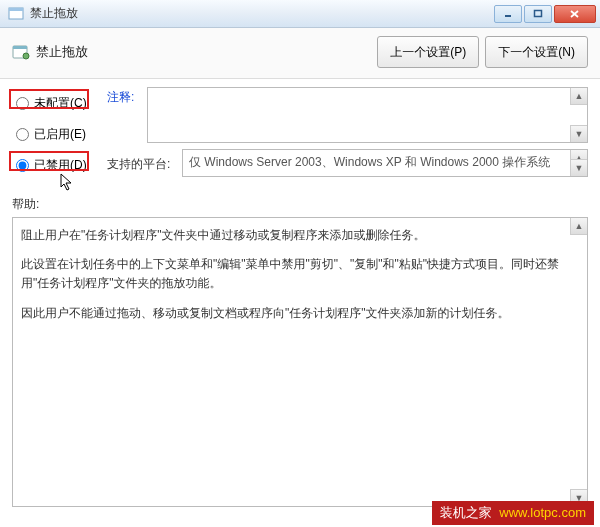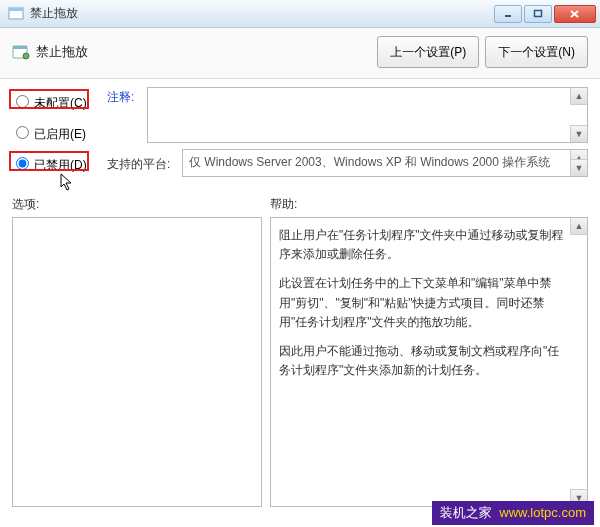--- a/index.html
+++ b/index.html
@@ -16,21 +16,21 @@
 
 .header-row { display: flex; align-items: center; padding: 8px 12px 10px 12px; border-bottom: 1px solid #ddd; background: #fafafa; }
 .header-icon { width: 18px; height: 18px; margin-right: 6px; }
 .header-title { flex: 1; font-size: 13px; color: #222; }
 .nav-btn { height: 32px; padding: 0 12px; margin-left: 6px; background: linear-gradient(to bottom, #fdfdfd, #e9e9e9); border: 1px solid #aaa; border-radius: 3px; cursor: pointer; font-size: 12px; }
 
 
 .body-area { padding: 8px 12px 0 12px; }
 .config-row { display: flex; align-items: flex-start; }
 .radio-col { width: 95px; padding-top: 6px; }
-.radio-item { display: flex; align-items: flex-start; margin-bottom: 10px; padding: 2px 4px; position: relative; }
+.radio-item { display: flex; align-items: center; margin-bottom: 10px; padding: 2px 4px; position: relative; }
 .radio-item input { margin-right: 5px; }
 .red-box { position: absolute; border: 2px solid #e02020; pointer-events: none; }
 .rb1 { left: -3px; top: -4px; width: 80px; height: 20px; }
 .rb2 { left: -3px; top: -4px; width: 80px; height: 20px; }
 .cursor-arrow { position: absolute; left: 48px; top: 18px; font-size: 14px; color: #000; }
 
 .right-col { flex: 1; }
 .comment-row { display: flex; align-items: flex-start; margin-bottom: 6px; }
 .comment-label { width: 40px; padding-top: 2px; color: #1d4ed8; }
 .comment-box { flex: 1; height: 56px; border: 1px solid #bbb; background: #fff; position: relative; }
@@ -46,21 +46,21 @@
 .lower { display: flex; gap: 8px; padding: 10px 12px 6px 12px; }
 .col-left { width: 250px; }
 .col-right { flex: 1; }
 .section-label { margin-bottom: 4px; color: #333; }
 .panel { border: 1px solid #bbb; background: #fff; height: 290px; padding: 8px 22px 8px 8px; overflow: hidden; position: relative; font-size: 12px; line-height: 1.6; color: #333; }
 .panel p { margin-bottom: 10px; }
 .panel .scroll-up { top: 0; }
 .panel .scroll-down { bottom: 0; }
 
 
-.watermark { position: absolute; right: 6px; bottom: 2px; background: #4c1d95; color: #fff; padding: 3px 8px; font-size: 13px; font-family: Arial, sans-serif; z-index: 100; }
+.watermark { position: absolute; right: 6px; bottom: 2px; background: #b91c1c; color: #fff; padding: 3px 8px; font-size: 13px; font-family: Arial, sans-serif; z-index: 100; }
 .watermark .cn { color: #fff; }
 .watermark .url { color: #ffd400; margin-left: 4px; }
 
 .footer-hint { position: absolute; right: 58px; bottom: 0; height: 6px; }
 
 svg { display: block; }
 </style>
 </head>
 <body>
 
@@ -142,24 +142,20 @@
           <span>仅 Windows Server 2003、Windows XP 和 Windows 2000 操作系统</span>
           <div class="scroll-up">▲</div>
           <div class="scroll-down">▼</div>
         </div>
       </div>
     </div>
   </div>
 </div>
 
 <div class="lower">
-  <div class="col-left">
-    <div class="section-label">选项:</div>
-    <div class="panel"></div>
-  </div>
   <div class="col-right">
     <div class="section-label">帮助:</div>
     <div class="panel">
       <p>阻止用户在"任务计划程序"文件夹中通过移动或复制程序来添加或删除任务。</p>
       <p>此设置在计划任务中的上下文菜单和"编辑"菜单中禁用"剪切"、"复制"和"粘贴"快捷方式项目。同时还禁用"任务计划程序"文件夹的拖放功能。</p>
       <p>因此用户不能通过拖动、移动或复制文档或程序向"任务计划程序"文件夹添加新的计划任务。</p>
       <div class="scroll-up">▲</div>
       <div class="scroll-down">▼</div>
     </div>
   </div>

